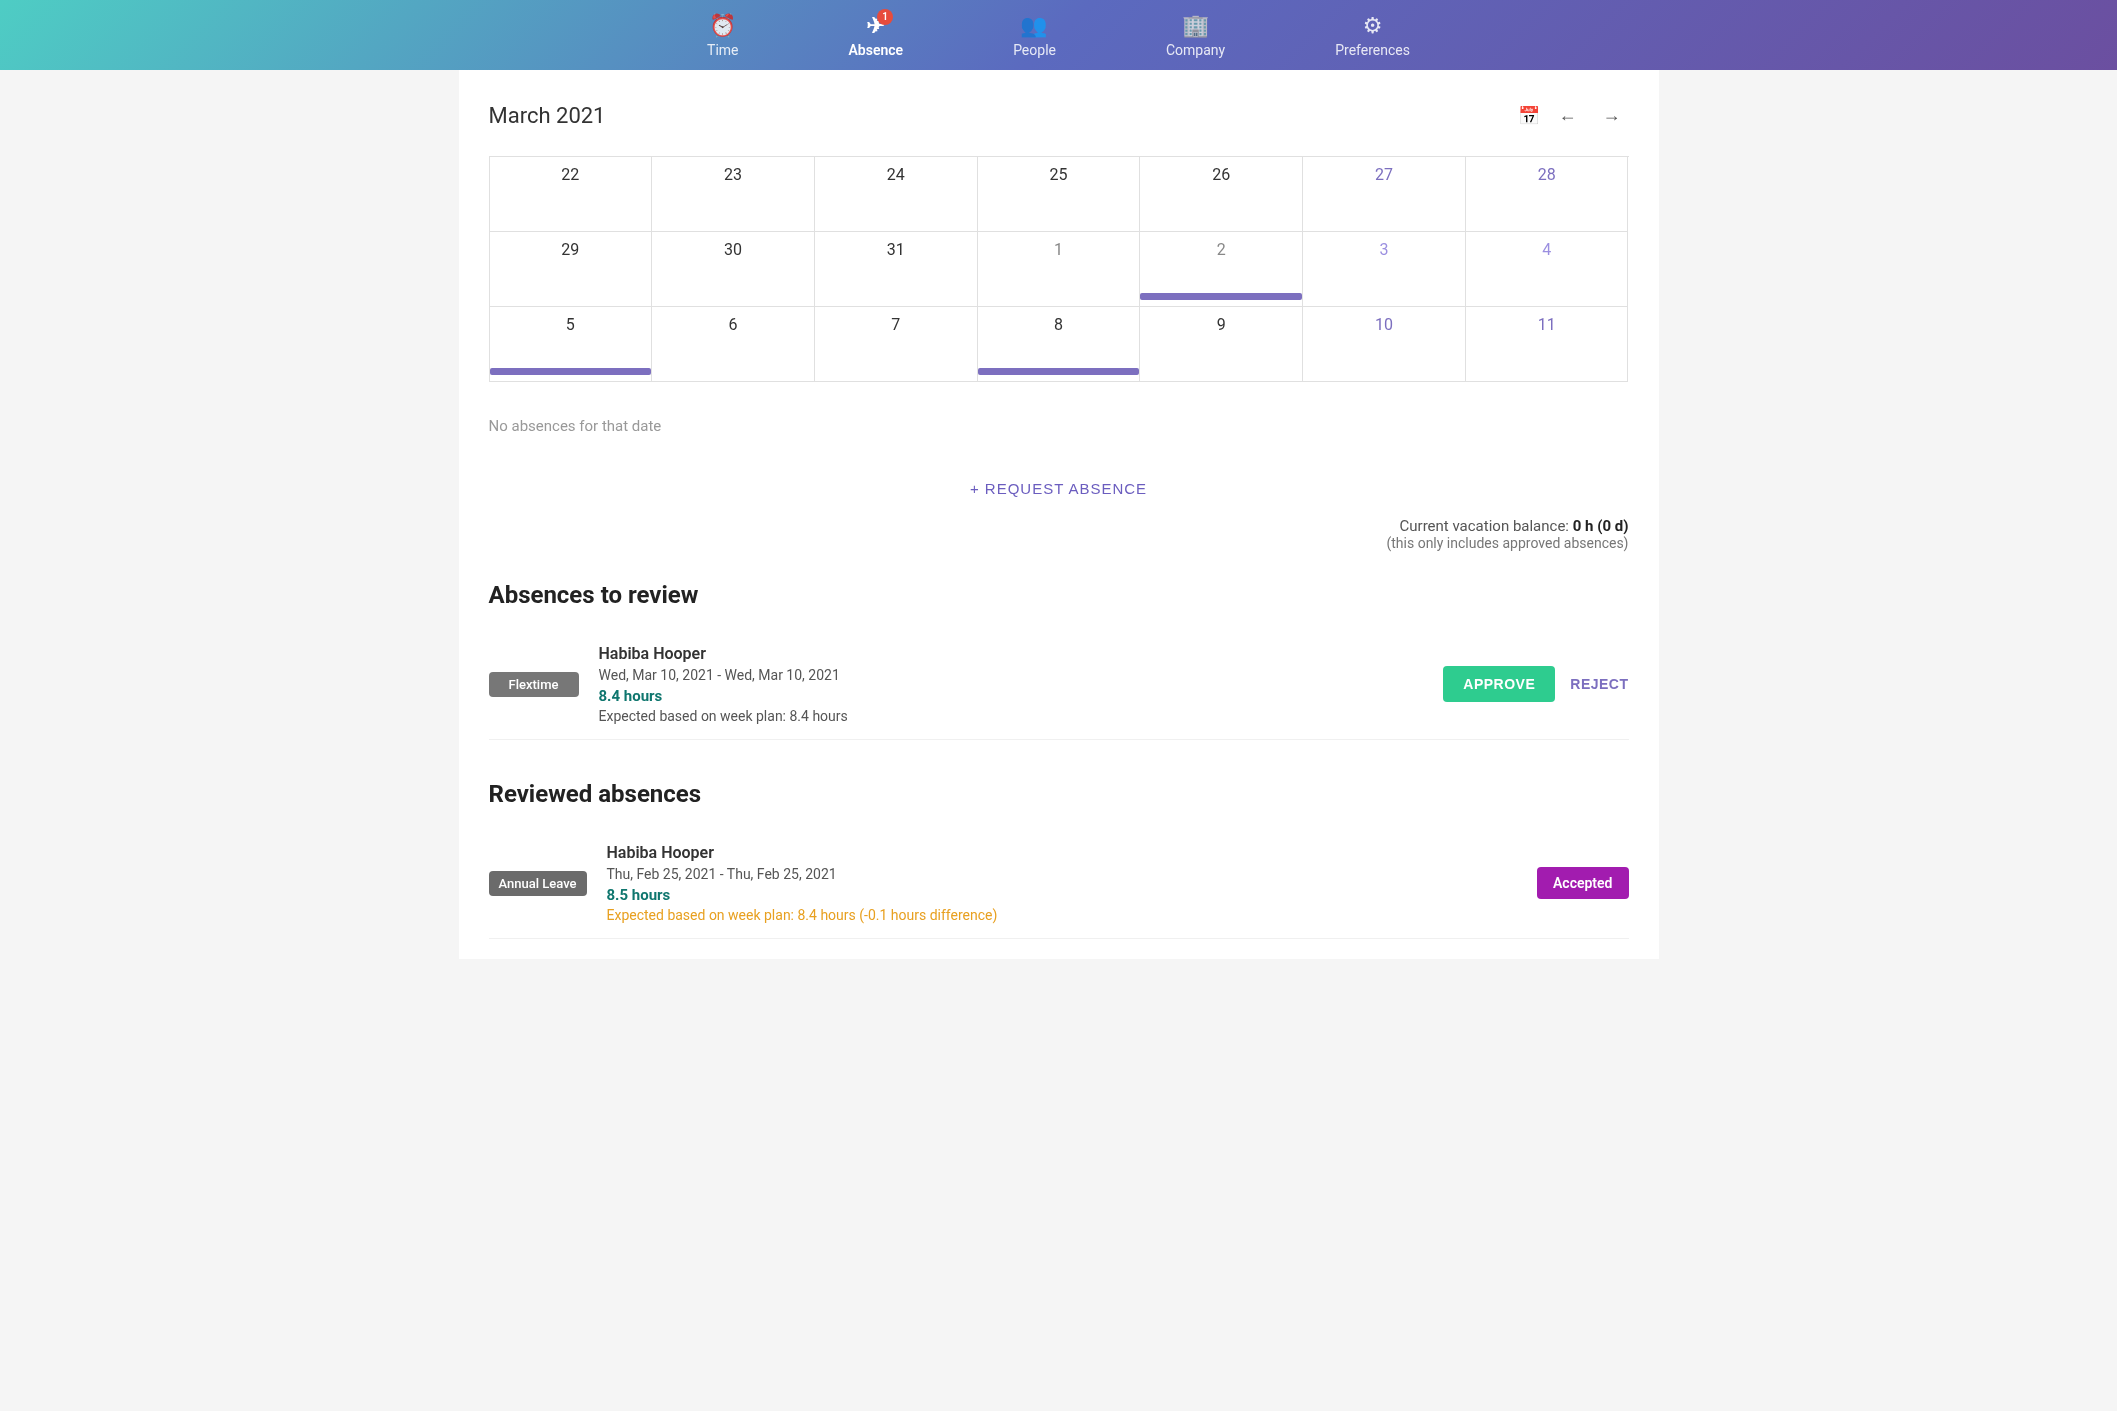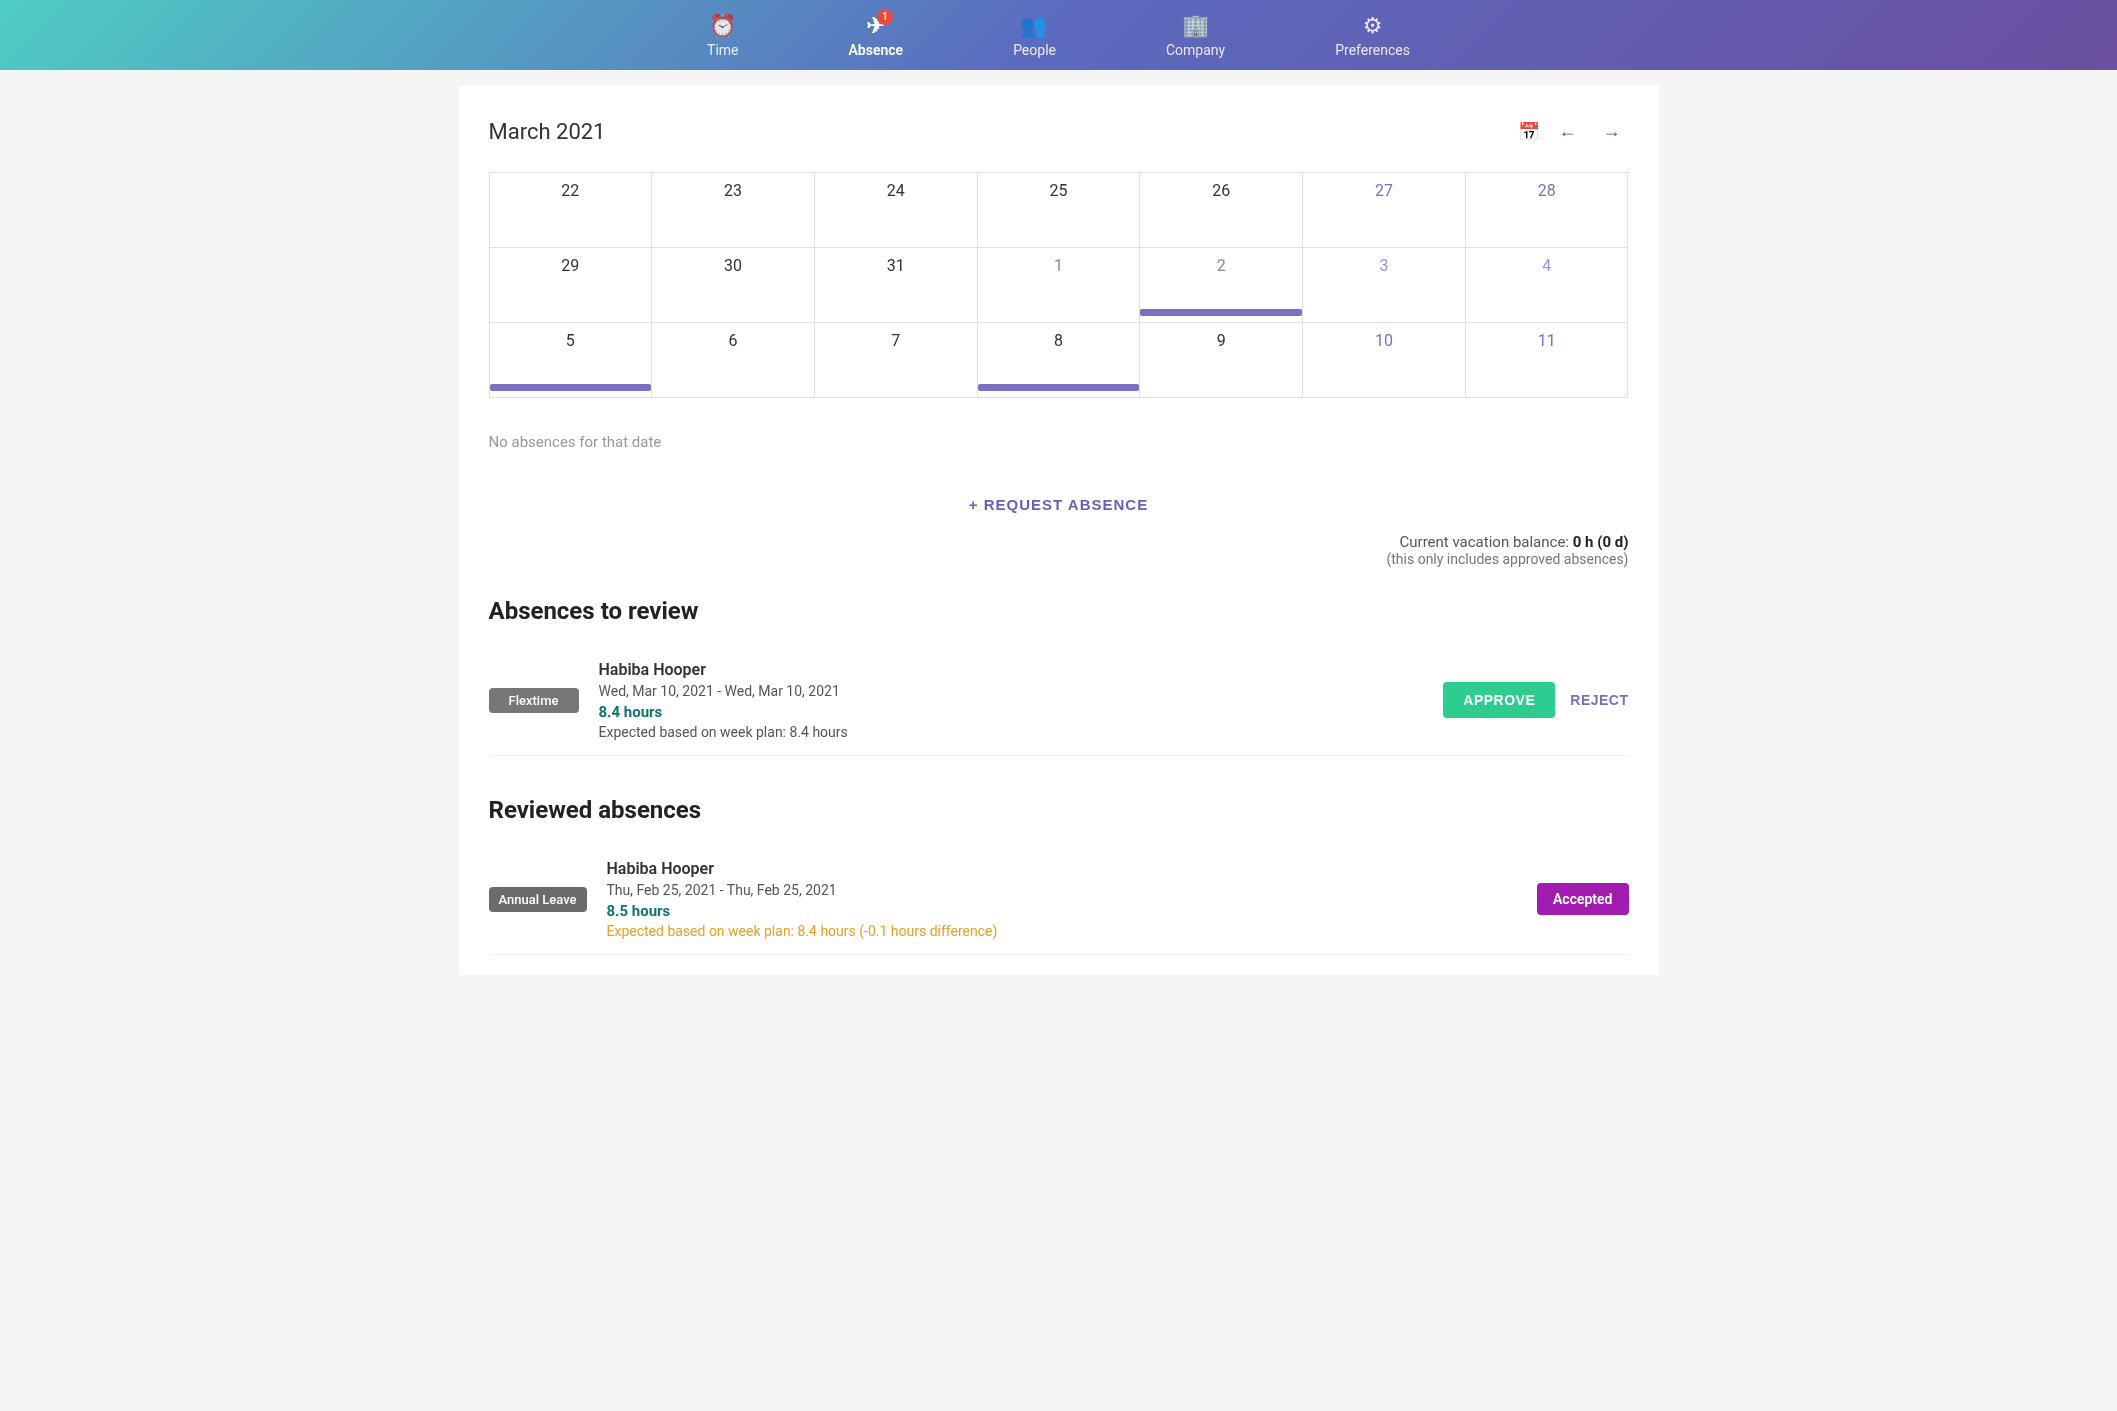--- a/index.html
+++ b/index.html
@@ -50,21 +50,21 @@
       font-size: 10px;
       display: flex;
       align-items: center;
       justify-content: center;
     }
 
     
     .main-content {
       background: #fff;
       max-width: 1200px;
-      margin: 16px auto;
+      margin: 0 auto;
       padding: 20px 30px;
     }
 
     
     .calendar-header {
       display: flex;
       align-items: center;
       justify-content: space-between;
       margin-bottom: 15px;
       padding: 10px 0;
@@ -136,21 +136,21 @@
     .request-absence-btn {
       display: flex;
       justify-content: center;
       margin: 10px 0 20px;
     }
     .request-absence-btn button {
       background: none;
       border: none;
       color: #6b5dbf;
       font-size: 15px;
-      font-weight: 700;
+      font-weight: 400;
       letter-spacing: 1px;
       cursor: pointer;
       text-transform: uppercase;
     }
     .vacation-balance {
       text-align: right;
       margin: 10px 0 30px;
       color: #555;
       font-size: 15px;
     }

